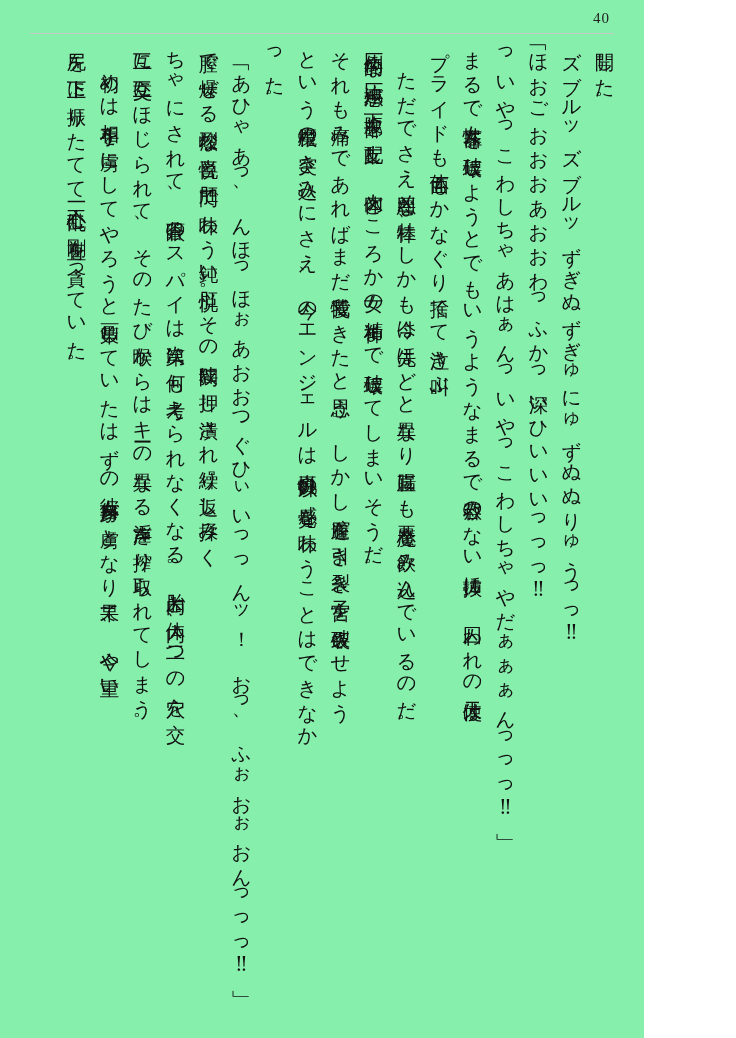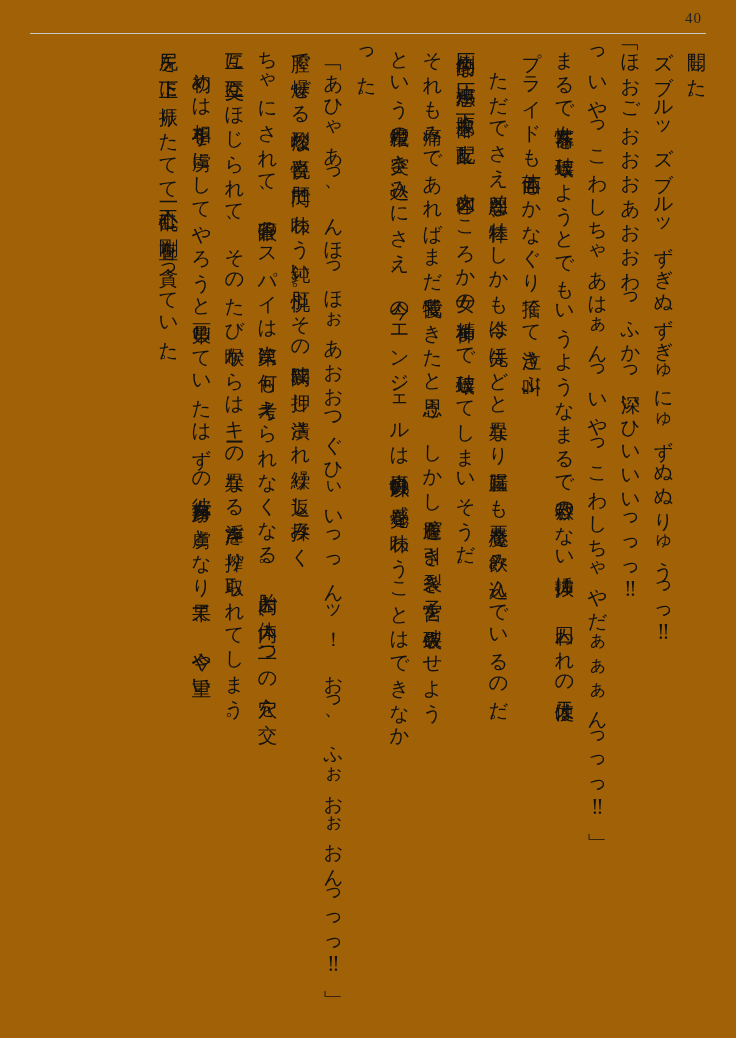--- a/index.html
+++ b/index.html
@@ -5,23 +5,23 @@
   html, body {
     margin: 0;
     padding: 0;
     background: #ffffff;
   }
   body {
     font-family: "DejaVu Serif", "Liberation Serif", serif;
   }
   .page {
     position: relative;
-    width: 736px;
+    width: 644px;
     height: 1038px;
-    background: #a16207;
+    background: #86efac;
     overflow: hidden;
     box-sizing: border-box;
   }
   
   .page-number {
     position: absolute;
     top: 10px;
     right: 34px;
     font-size: 15px;
     color: #222222;

